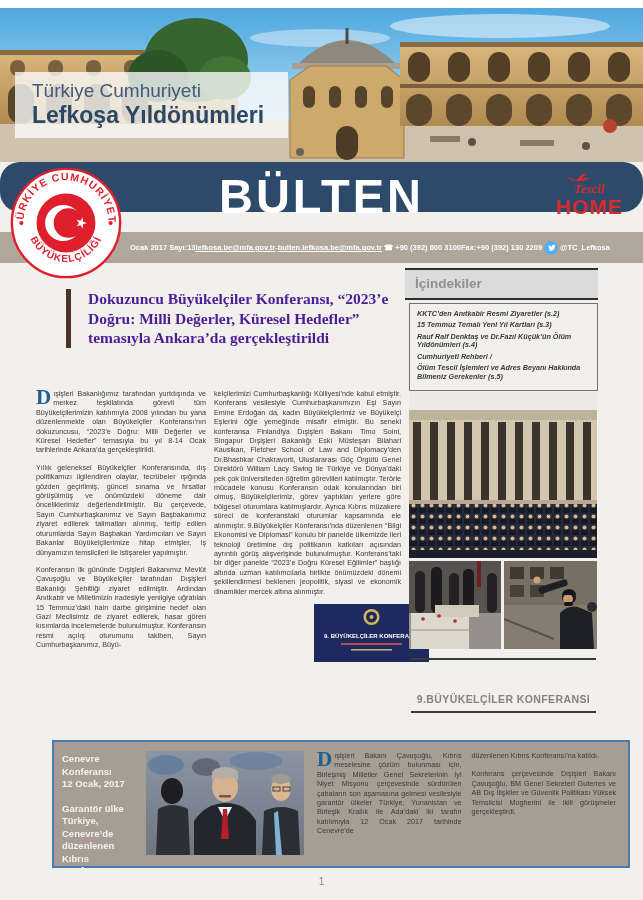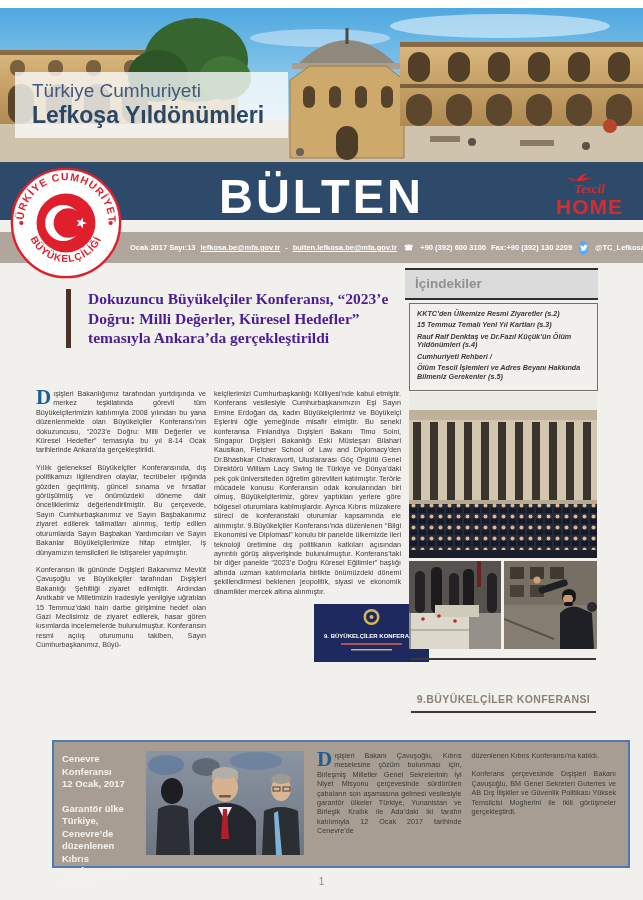--- a/index.html
+++ b/index.html
@@ -8,29 +8,29 @@
   .top-strip{position:absolute;top:0;left:0;width:643px;height:8px;background:#ffffff;}
 
   
   .hero{position:absolute;top:8px;left:0;width:643px;height:154px;overflow:hidden;}
   .hero-art{position:absolute;top:0;left:0;width:643px;height:154px;display:block;}
   .hero-label{position:absolute;left:15px;top:64px;background:rgba(252,252,252,0.78);padding:7px 24px 9px 17px;}
   .hl1{font-size:19px;color:#44597a;line-height:23px;}
   .hl2{font-size:23px;font-weight:bold;color:#2c4763;line-height:27px;}
 
   
-  .banner{position:absolute;top:162px;left:0;width:643px;height:58px;background:#2d4a6b;}
+  .banner{position:absolute;top:162px;left:0;width:643px;height:50px;background:#2d4a6b;border-radius:20px;}
   .bulten{position:absolute;left:0;top:6px;width:100%;text-align:center;font-size:47px;font-weight:bold;color:#ffffff;letter-spacing:3px;transform:scaleY(1.04);}
   .turkey-home{position:absolute;right:20px;top:10px;text-align:center;line-height:1;}
   .th-script{display:block;font-family:"Liberation Serif",serif;font-style:italic;font-weight:bold;font-size:13px;color:#d92b2b;}
   .th-word{display:block;font-size:21px;font-weight:bold;color:#d92b2b;letter-spacing:1px;margin-top:1px;}
   .th-bird{display:block;height:10px;}
 
   
-  .contact-bar{position:absolute;top:232px;left:0;width:643px;height:31px;background:#b1a69b;display:flex;align-items:center;padding-left:130px;box-sizing:border-box;gap:5px;white-space:nowrap;}
+  .contact-bar{position:absolute;top:232px;left:0;width:643px;height:31px;background:#b1a69b;display:flex;align-items:center;padding-left:130px;box-sizing:border-box;white-space:nowrap;}
   .contact-bar span{font-size:7.5px;font-weight:bold;color:#ffffff;}
   .contact-bar .link{text-decoration:underline;}
   .phone-icon{font-size:17px;color:#1b1b1b;line-height:1;margin:0 2px;}
   .tw-circle{width:14px;height:14px;border-radius:50%;background:#55acee;display:flex;align-items:center;justify-content:center;margin:0 2px;}
   .tw-circle svg{width:9px;height:9px;display:block;}
 
   
   .seal{position:absolute;left:9px;top:166px;width:114px;height:114px;z-index:5;}
 
   
@@ -208,21 +208,21 @@
         <circle cx="57.5" cy="13" r="2" fill="#d4b75a"></circle>
         <text x="57.5" y="34" text-anchor="middle" font-size="6" font-weight="bold" fill="#ffffff">9. BÜYÜKELÇİLER KONFERANSI</text>
         <rect x="27" y="39" width="61" height="2" fill="#b05050"></rect>
         <rect x="37" y="45" width="41" height="1.5" fill="#c8b070"></rect>
       </svg>
     </div>
   </div>
 
   <div class="toc-header">İçindekiler</div>
   <div class="toc-box">
-    <div class="toc-item">KKTC’den Ülkemize Resmi Ziyaretler (s.2)</div>
+    <div class="toc-item">KKTC’den Anıtkabir Resmi Ziyaretler (s.2)</div>
     <div class="toc-item">15 Temmuz Temalı Yeni Yıl Kartları (s.3)</div>
     <div class="toc-item">Rauf Raif Denktaş ve Dr.Fazıl Küçük’ün Ölüm Yıldönümleri (s.4)</div>
     <div class="toc-item">Cumhuriyeti Rehberi /</div>
     <div class="toc-item">Ölüm Tescil İşlemleri ve Adres Beyanı Hakkında Bilmeniz Gerekenler (s.5)</div>
   </div>
 
   <div class="collage">
     <svg width="188" height="166" viewBox="0 0 188 166">
       <rect width="188" height="166" fill="#eceae4"></rect>
       <rect y="18" width="188" height="10" fill="#bfb29a"></rect>

